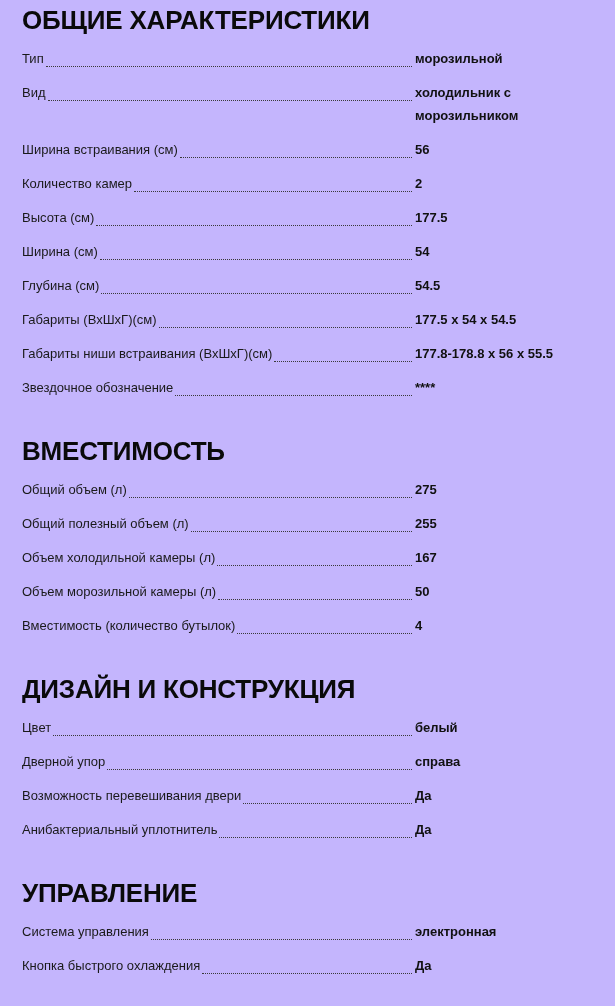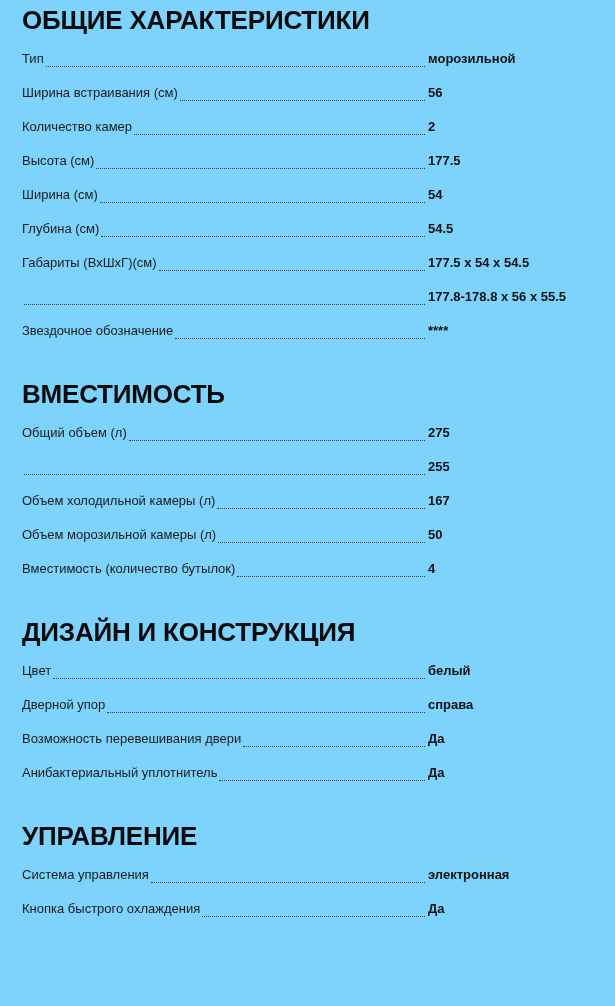--- a/index.html
+++ b/index.html
@@ -10,22 +10,22 @@
   body {
     font-family: "Liberation Sans", sans-serif;
     color: #1a1a1a;
     -webkit-font-smoothing: antialiased;
   }
   .page {
     position: relative;
     width: 615px;
     min-height: 1006px;
     box-sizing: border-box;
-    padding: 4px 3px 0 22px;
-    background: #7dd3fc;
+    padding: 4px 16px 0 22px;
+    background: #c4b5fd;
     overflow: hidden;
   }
   .spec-section { margin: 0; }
   .spec-section + .spec-section .section-title { margin-top: 36px; }
   .section-title {
     margin: 0 0 11px 0;
     font-size: 26px;
     line-height: 32px;
     font-weight: 700;
     letter-spacing: -0.2px;
@@ -67,20 +67,25 @@
 
     <section class="spec-section">
       <h2 class="section-title">ОБЩИЕ ХАРАКТЕРИСТИКИ</h2>
       <div class="section-rows">
     <div class="spec-row">
       <span class="spec-label">Тип</span>
       <span class="spec-leader"></span>
       <span class="spec-value">морозильной</span>
     </div>
 
+    <div class="spec-row">
+      <span class="spec-label">Вид</span>
+      <span class="spec-leader"></span>
+      <span class="spec-value">холодильник с морозильником</span>
+    </div>
 
     <div class="spec-row">
       <span class="spec-label">Ширина встраивания (см)</span>
       <span class="spec-leader"></span>
       <span class="spec-value">56</span>
     </div>
 
     <div class="spec-row">
       <span class="spec-label">Количество камер</span>
       <span class="spec-leader"></span>
@@ -105,20 +110,21 @@
       <span class="spec-value">54.5</span>
     </div>
 
     <div class="spec-row">
       <span class="spec-label">Габариты (ВхШхГ)(см)</span>
       <span class="spec-leader"></span>
       <span class="spec-value">177.5 x 54 x 54.5</span>
     </div>
 
     <div class="spec-row">
+      <span class="spec-label">Габариты ниши встраивания (ВхШхГ)(см)</span>
       <span class="spec-leader"></span>
       <span class="spec-value">177.8-178.8 x 56 x 55.5</span>
     </div>
 
     <div class="spec-row">
       <span class="spec-label">Звездочное обозначение</span>
       <span class="spec-leader"></span>
       <span class="spec-value">****</span>
     </div>
   </div>
@@ -127,20 +133,21 @@
     <section class="spec-section">
       <h2 class="section-title">ВМЕСТИМОСТЬ</h2>
       <div class="section-rows">
     <div class="spec-row">
       <span class="spec-label">Общий объем (л)</span>
       <span class="spec-leader"></span>
       <span class="spec-value">275</span>
     </div>
 
     <div class="spec-row">
+      <span class="spec-label">Общий полезный объем (л)</span>
       <span class="spec-leader"></span>
       <span class="spec-value">255</span>
     </div>
 
     <div class="spec-row">
       <span class="spec-label">Объем холодильной камеры (л)</span>
       <span class="spec-leader"></span>
       <span class="spec-value">167</span>
     </div>
 

